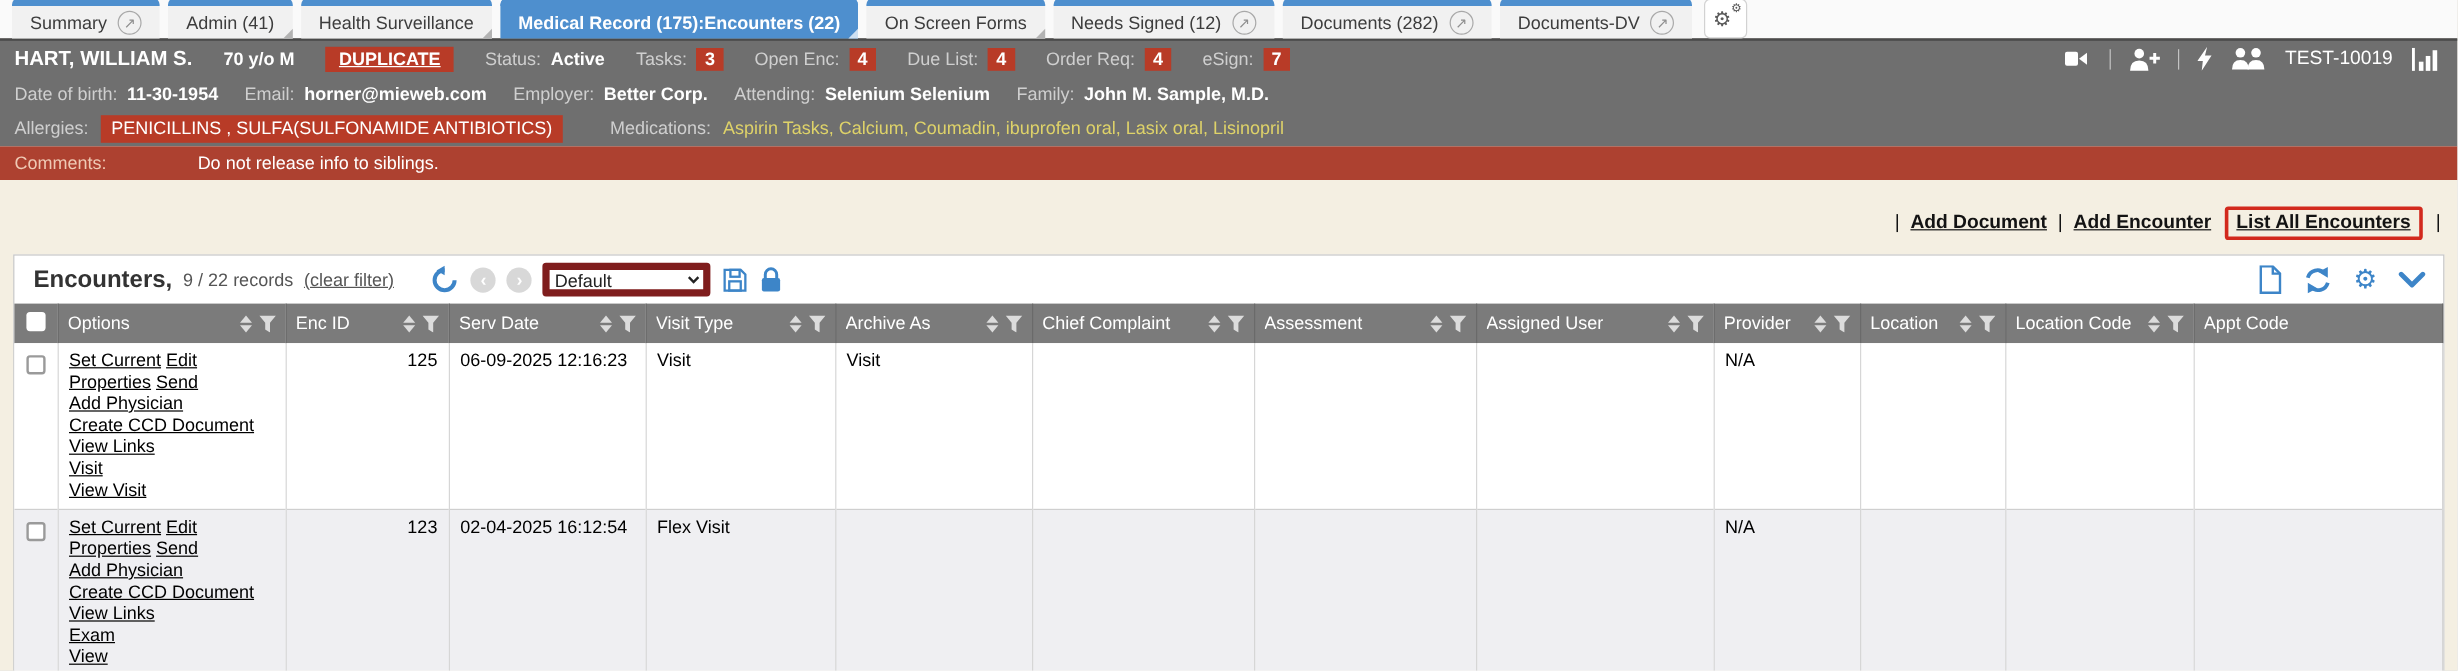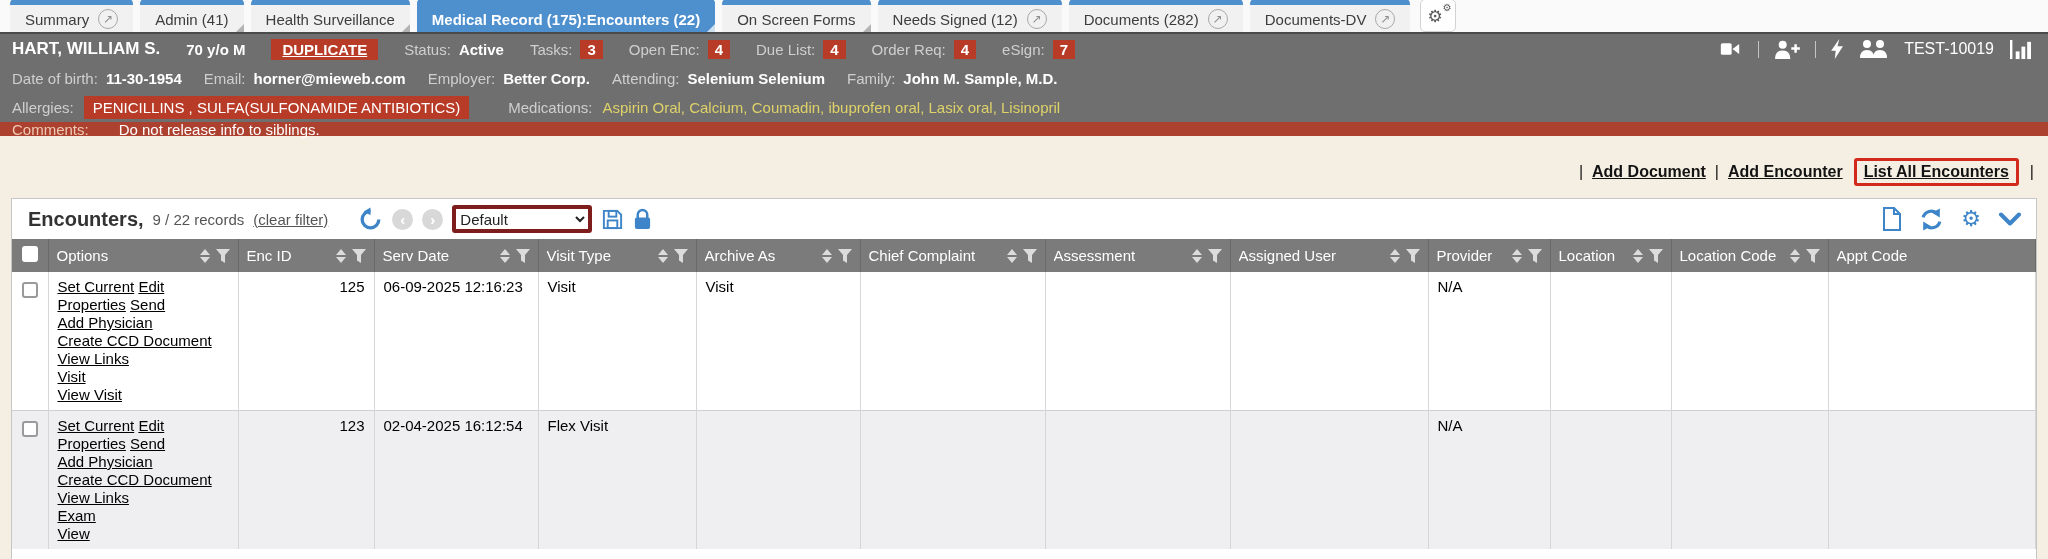--- a/index.html
+++ b/index.html
@@ -37,40 +37,40 @@
   .num-badge { background:#b83b27; color:#fff; font-weight:bold; padding:1px 7px; }
   .pt-icons { margin-left:auto; display:flex; align-items:center; gap:15px; }
   .pt-icons svg { display:block; }
   .sep { width:1px; height:17px; background:#c4c4c4; }
   .chart-id { color:#fff; font-size:16px; }
   .demo-band { height:29px; gap:22px; }
   .allergy-band { height:29px; gap:10px; }
   .allergy-badge { background:#b83b27; color:#fff; padding:3px 9px; }
   .meds-lbl { margin-left:29px; }
   .meds-val { color:#ded269; }
-  .comments-band { height:14px; background:#ad4130; }
+  .comments-band { height:28px; background:#ad4130;gap:46px; }
   .comments-band .lbl { color:#efc9b4; }
   .comments-band .cval { color:#fff; margin-left:30px; font-weight:normal; }
 
   
   .actions-row { display:flex; justify-content:flex-end; align-items:center; margin:22px 14px 0; font-size:16px; color:#131313; gap:9px; }
   .action-link { color:#131313; text-decoration:underline; font-weight:bold; cursor:pointer; }
   .pipe { font-weight:normal; }
   .highlight-box { border:3px solid #d2291d; border-radius:3px; padding:2px 7px; margin:0 2px; }
 
   
   .panel { margin:12px 11px 0; background:#fff; border:1px solid #c6c6c6; height:400px; }
   .toolbar { height:40px; display:flex; align-items:center; padding:0 14px 0 16px; gap:9px; font-size:15px; color:#444; }
   .tb-title { font-weight:bold; color:#333; font-size:20px; }
   .tb-records { color:#555; }
   .tb-clear { color:#555; text-decoration:underline; cursor:pointer; }
   .tb-gap { width:12px; }
   .nav-circle { width:21px; height:21px; border-radius:50%; background:#d8d8d8; color:#fff; font-weight:bold;
         display:flex; align-items:center; justify-content:center; font-size:15px; }
-  .view-select { height:28px; width:140px; font-size:15px; border:4px solid #7f1d1d; border-radius:3px; background:#fff; color:#222; }
+  .view-select { height:28px; width:140px; font-size:15px; border:6px solid #7f1d1d; border-radius:3px; background:#fff; color:#222; }
   .tb-right { margin-left:auto; display:flex; align-items:center; gap:17px; }
   .gear-glyph { color:#3d85c8; font-size:22px; line-height:22px; }
 
   
   table { border-collapse:collapse; table-layout:fixed; width:100%; font-size:15px; }
   thead th { background:#7b7b7b; height:33px; padding:0 8px; border-right:1px solid #6a6a6a; }
   .th-inner { display:flex; align-items:center; gap:6px; color:#fff; font-weight:normal; font-size:15px; }
   .th-label { flex:1 1 auto; text-align:left; overflow:hidden; white-space:nowrap; }
   .sort { display:inline-flex; flex-direction:column; gap:2px; }
   .sort b { width:0; height:0; border-left:5px solid transparent; border-right:5px solid transparent; }
@@ -206,21 +206,21 @@
       <span class="pair">
           <span class="lbl">Family:</span>
           <span class="val">John M. Sample, M.D.</span>
         </span>
     </div>
 
     <div class="band allergy-band">
       <span class="lbl">Allergies:</span>
       <span class="allergy-badge">PENICILLINS , SULFA(SULFONAMIDE ANTIBIOTICS)</span>
       <span class="lbl meds-lbl">Medications:</span>
-      <span class="meds-val">Aspirin Oral, Calcium, Coumadin, ibuprofen oral, Lasix oral, Lisinopril</span>
+      <span class="meds-val">Aspirin Tasks, Calcium, Coumadin, ibuprofen oral, Lasix oral, Lisinopril</span>
     </div>
   </div>
 
   <div class="band comments-band">
     <span class="lbl">Comments:</span>
     <span class="cval">Do not release info to siblings.</span>
   </div>
 
   <div class="actions-row">
     <span class="pipe">|</span>

